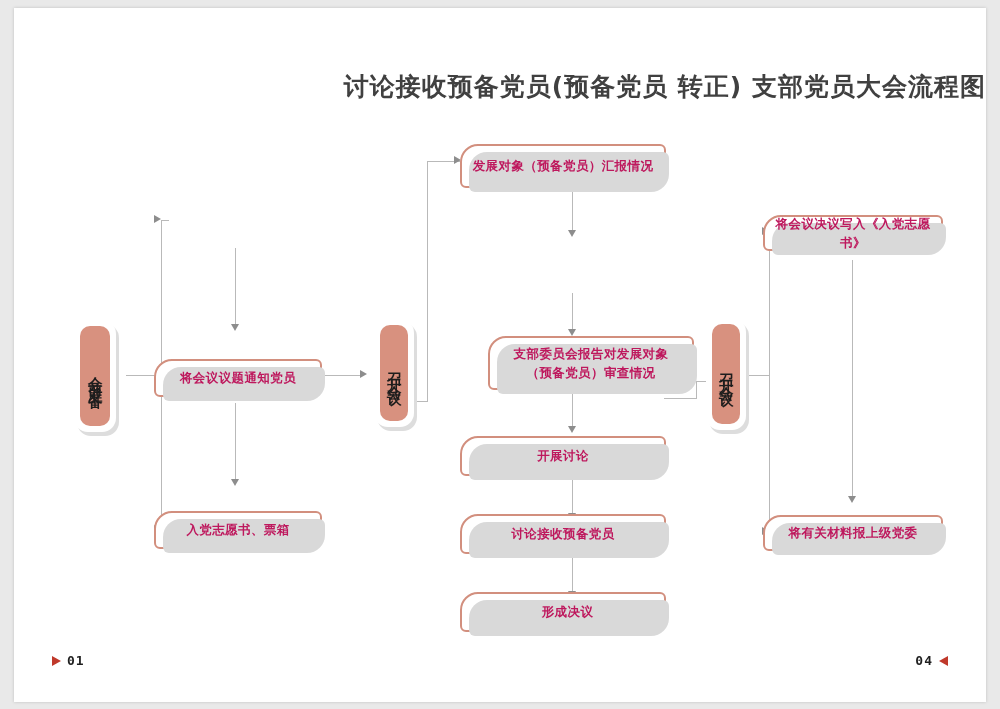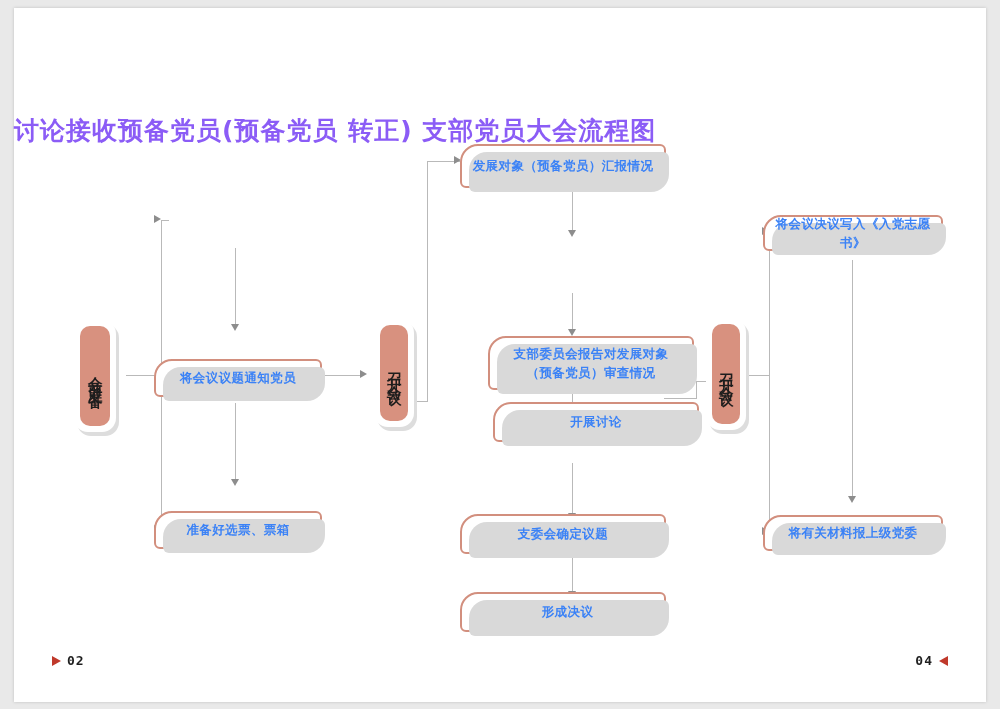--- a/index.html
+++ b/index.html
@@ -16,40 +16,39 @@
     width:972px; height:694px;
     background:#ffffff;
     box-shadow:0 0 3px rgba(0,0,0,.18);
   }
   #canvas { position:absolute; inset:0; }
 
   
   #title {
     position:absolute;
     left:0; right:0; top:62px;
-    text-align:left;
+    text-align:right;
     font-size:25px;
     font-weight:bold;
     letter-spacing:1px;
-    color:#8b5cf6;
+    color:#404040;
     white-space:nowrap;
-    margin-top:44px;
   }
 
   
   .node {
     position:absolute;
     background:#ffffff;
     border:2.2px solid #d28f7e;
     border-radius:18px 6px 18px 6px;
     display:flex;
     align-items:center;
     justify-content:center;
     text-align:center;
-    color:#3b82f6;
+    color:#be185d;
     font-size:12.5px;
     font-weight:bold;
     line-height:1.55;
     letter-spacing:.4px;
     z-index:3;
   }
   .node::after{
     content:"";
     position:absolute;
     left:7px; right:-5px;
@@ -193,58 +192,58 @@
         <div class="vtext">召开会议</div>
       </div>
     </div>
 
 
     <div class="node" style="left:140px; top:351px; width:168px; height:38px;justify-content:center;">
       <span>将会议议题通知党员</span>
     </div>
 
     <div class="node" style="left:140px; top:503px; width:168px; height:38px;">
-      <span>准备好选票、票箱</span>
+      <span>入党志愿书、票箱</span>
     </div>
 
     <div class="node" style="left:446px; top:136px; width:206px; height:44px;">
       <span>发展对象（预备党员）汇报情况</span>
     </div>
 
 
     <div class="node" style="left:446px; top:328px; width:206px; height:54px;margin-left:28px;">
       <span>
         <span>支部委员会报告对发展对象</span><br>
         <span>（预备党员）审查情况</span>
       </span>
     </div>
 
-    <div class="node" style="left:446px; top:394px; width:206px; height:40px;margin-left:33px;">
+    <div class="node" style="left:446px; top:428px; width:206px; height:40px;">
       <span>开展讨论</span>
     </div>
 
     <div class="node" style="left:446px; top:506px; width:206px; height:40px;">
-      <span>支委会确定议题</span>
+      <span>讨论接收预备党员</span>
     </div>
 
     <div class="node" style="left:446px; top:584px; width:206px; height:40px;padding-left:9px;">
       <span>形成决议</span>
     </div>
 
     <div class="node" style="left:749px; top:507px; width:180px; height:36px;">
       <span>将有关材料报上级党委</span>
     </div>
 
     <div class="node" style="left:749px; top:207px; width:180px; height:36px;">
       <span>将会议决议写入《入党志愿书》</span>
     </div>
 
     <div class="pgnum" id="pg-left">
       <span class="tri tri-r"></span>
-      <span>02</span>
+      <span>01</span>
     </div>
 
     <div class="pgnum" id="pg-right">
       <span>04</span>
       <span class="tri tri-l"></span>
     </div>
 
   </div>
 </div>
 

